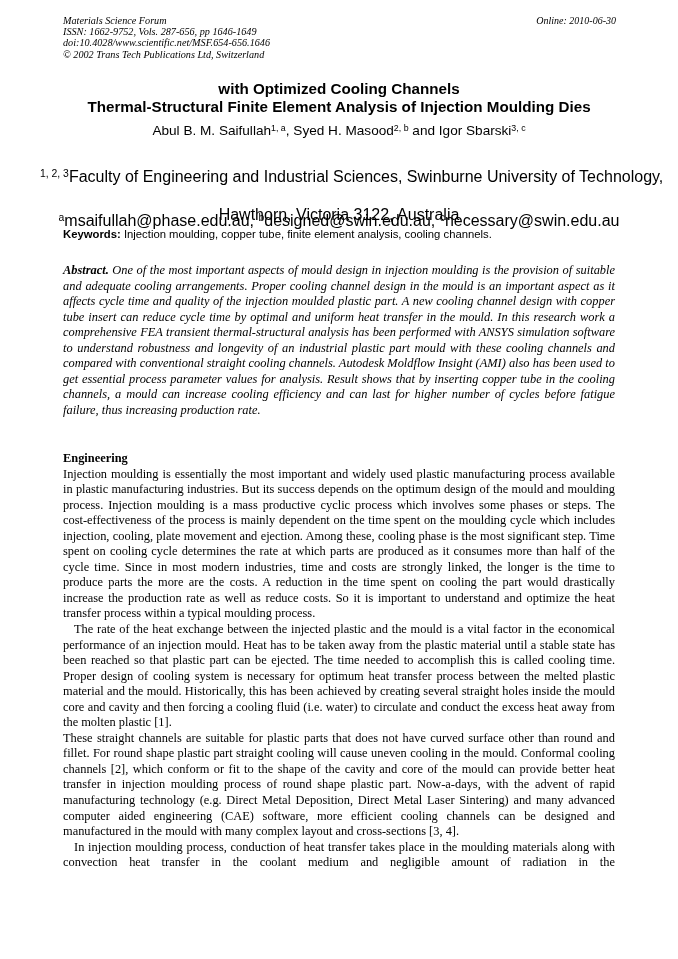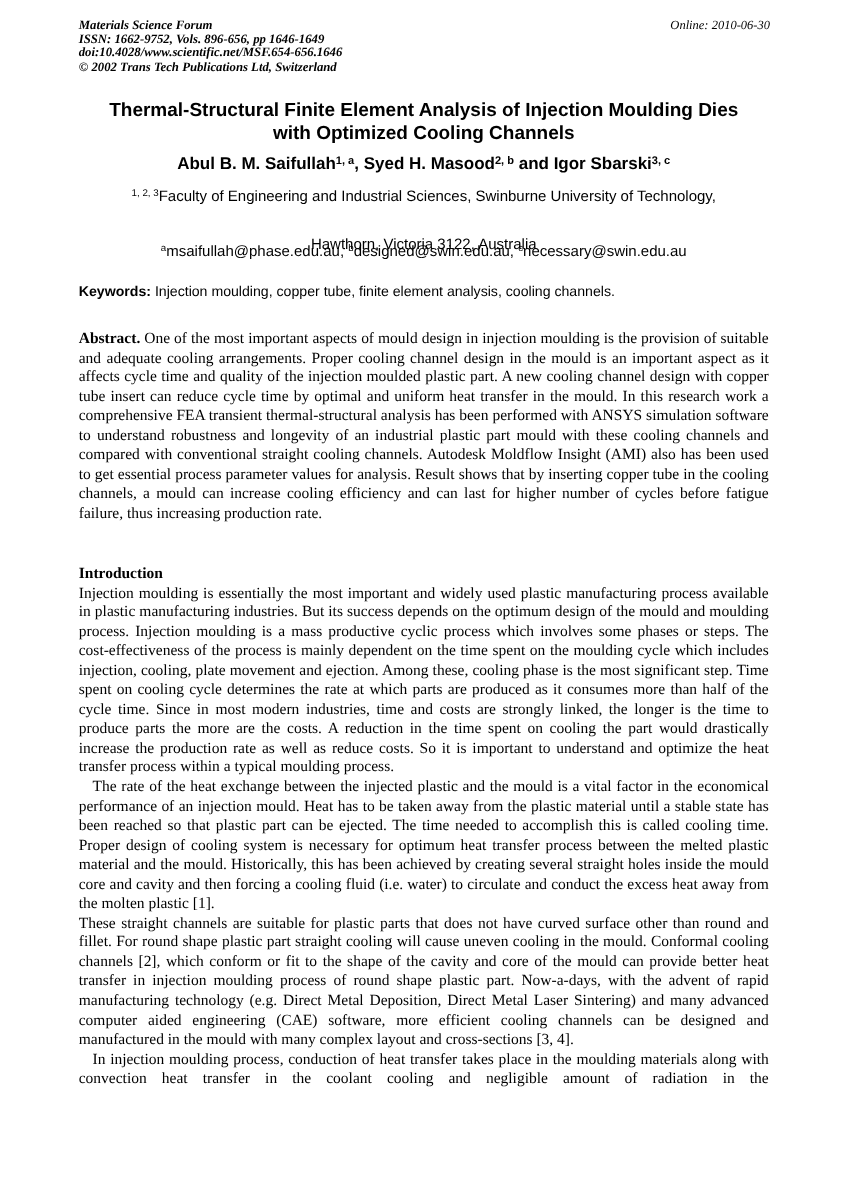--- a/index.html
+++ b/index.html
@@ -4,45 +4,45 @@
 <style>
   html, body { margin: 0; padding: 0; background: #ffffff; }
   body {
     width: 678px; height: 959px; position: relative; overflow: hidden;
     color: #000;
     font-family: "Liberation Serif", serif;
   }
   .header-left {
     position: absolute; left: 63px; top: 15px;
     font-family: "Liberation Serif", serif; font-style: italic;
-    font-size: 10.2px; line-height: 11.2px; font-weight: bold;
+    font-size: 10.2px; line-height: 11.2px;
   }
   .header-left div { white-space: nowrap; }
   .header-right {
     position: absolute; right: 62px; top: 15px;
     font-family: "Liberation Serif", serif; font-style: italic;
     font-size: 10px; line-height: 11.2px; white-space: nowrap;
   }
   .title {
     position: absolute; left: 40px; width: 598px; top: 80px;
     text-align: center;
     font-family: "Liberation Sans", sans-serif; font-weight: bold;
     font-size: 15.2px; line-height: 18px;
   }
   .authors {
     position: absolute; left: 40px; width: 598px; top: 123px;
     text-align: center;
     font-family: "Liberation Sans", sans-serif;
-    font-size: 13.6px; line-height: 16px; white-space: nowrap; font-weight: bold;
+    font-size: 13.6px; line-height: 16px; white-space: nowrap;
   }
   .affil {
     position: absolute; left: 40px; width: 598px;
     text-align: center;
     font-family: "Liberation Sans", sans-serif;
-    font-size: 12px; line-height: 14px; white-space: nowrap;
+    font-size: 16px; line-height: 14px; white-space: nowrap; margin-top: 20px;
   }
   sup { font-size: 65%; vertical-align: 0; position: relative; top: -0.5em; line-height: 0; }
   .keywords {
     position: absolute; left: 63px; top: 227px;
     font-family: "Liberation Sans", sans-serif;
     font-size: 11.3px; line-height: 14px; white-space: nowrap; text-align: center;
   }
   .keywords b { font-weight: bold; }
   .body-text {
     position: absolute; left: 63px; width: 552px;
@@ -56,50 +56,50 @@
   .bold-lead { font-weight: bold; }
   .section-heading {
     font-weight: bold; margin: 0;
   }
 </style>
 </head>
 <body>
 
 <div class="header-left">
   <div>Materials Science Forum</div>
-  <div>ISSN: 1662-9752, Vols. 896-656, pp 1646-1649</div>
+  <div>ISSN: 1662-9752, Vols. 287-656, pp 1646-1649</div>
   <div>doi:10.4028/www.scientific.net/MSF.654-656.1646</div>
   <div>© 2002 Trans Tech Publications Ltd, Switzerland</div>
 </div>
 <div class="header-right">Online: 2010-06-30</div>
 
 <div class="title">
+  <div>with Optimized Cooling Channels</div>
   <div>Thermal-Structural Finite Element Analysis of Injection Moulding Dies</div>
-  <div>with Optimized Cooling Channels</div>
 </div>
 
 <div class="authors">
   <span>Abul B. M. Saifullah</span><sup>1, a</sup><span>, </span><span>Syed H. Masood</span><sup>2, b</sup><span> and </span><span>Igor Sbarski</span><sup>3, c</sup>
 </div>
 
 <div class="affil" style="top:150px;">
   <sup>1, 2, 3</sup><span>Faculty of Engineering and Industrial Sciences, Swinburne University of Technology,</span>
 </div>
 <div class="affil" style="top:188px;">Hawthorn, Victoria 3122, Australia</div>
 <div class="affil" style="top:194px;">
   <sup>a</sup><span>msaifullah@phase.edu.au</span><span>, </span><sup>b</sup><span>designed@swin.edu.au</span><span>, </span><sup>c</sup><span>necessary@swin.edu.au</span>
 </div>
 
 <div class="keywords">
   <b>Keywords:</b><span> Injection moulding, copper tube, finite element analysis, cooling channels.</span>
 </div>
 
-<div class="body-text" style="top:263px;">
+<div class="body-text" style="top:263px;font-style:italic;">
   <p><span class="bold-lead">Abstract.</span><span> One of the most important aspects of mould design in injection moulding is the provision of suitable and adequate cooling arrangements. Proper cooling channel design in the mould is an important aspect as it affects cycle time and quality of the injection moulded plastic part. A new cooling channel design with copper tube insert can reduce cycle time by optimal and uniform heat transfer in the mould. In this research work a comprehensive FEA transient thermal-structural analysis has been performed with ANSYS simulation software to understand robustness and longevity of an industrial plastic part mould with these cooling channels and compared with conventional straight cooling channels. Autodesk Moldflow Insight (AMI) also has been used to get essential process parameter values for analysis. Result shows that by inserting copper tube in the cooling channels, a mould can increase cooling efficiency and can last for higher number of cycles before fatigue failure, thus increasing production rate.</span></p>
 </div>
 
 <div class="body-text" style="top:451px;">
-  <p class="section-heading">Introduction</p>
+  <p class="section-heading">Engineering</p>
   <p>Injection moulding is essentially the most important and widely used plastic manufacturing process available in plastic manufacturing industries. But its success depends on the optimum design of the mould and moulding process. Injection moulding is a mass productive cyclic process which involves some phases or steps. The cost-effectiveness of the process is mainly dependent on the time spent on the moulding cycle which includes injection, cooling, plate movement and ejection. Among these, cooling phase is the most significant step. Time spent on cooling cycle determines the rate at which parts are produced as it consumes more than half of the cycle time. Since in most modern industries, time and costs are strongly linked, the longer is the time to produce parts the more are the costs. A reduction in the time spent on cooling the part would drastically increase the production rate as well as reduce costs. So it is important to understand and optimize the heat transfer process within a typical moulding process.</p>
   <p class="indent">The rate of the heat exchange between the injected plastic and the mould is a vital factor in the economical performance of an injection mould. Heat has to be taken away from the plastic material until a stable state has been reached so that plastic part can be ejected. The time needed to accomplish this is called cooling time. Proper design of cooling system is necessary for optimum heat transfer process between the melted plastic material and the mould. Historically, this has been achieved by creating several straight holes inside the mould core and cavity and then forcing a cooling fluid (i.e. water) to circulate and conduct the excess heat away from the molten plastic [1].</p>
   <p>These straight channels are suitable for plastic parts that does not have curved surface other than round and fillet. For round shape plastic part straight cooling will cause uneven cooling in the mould. Conformal cooling channels [2], which conform or fit to the shape of the cavity and core of the mould can provide better heat transfer in injection moulding process of round shape plastic part. Now-a-days, with the advent of rapid manufacturing technology (e.g. Direct Metal Deposition, Direct Metal Laser Sintering) and many advanced computer aided engineering (CAE) software, more efficient cooling channels can be designed and manufactured in the mould with many complex layout and cross-sections [3, 4].</p>
-  <p class="indent" style="text-align-last: justify;">In injection moulding process, conduction of heat transfer takes place in the moulding materials along with convection heat transfer in the coolant cooling and negligible amount of radiation in the</p>
+  <p class="indent" style="text-align-last: justify;">In injection moulding process, conduction of heat transfer takes place in the moulding materials along with convection heat transfer in the coolant medium and negligible amount of radiation in the</p>
 </div>
 
 </body></html>

